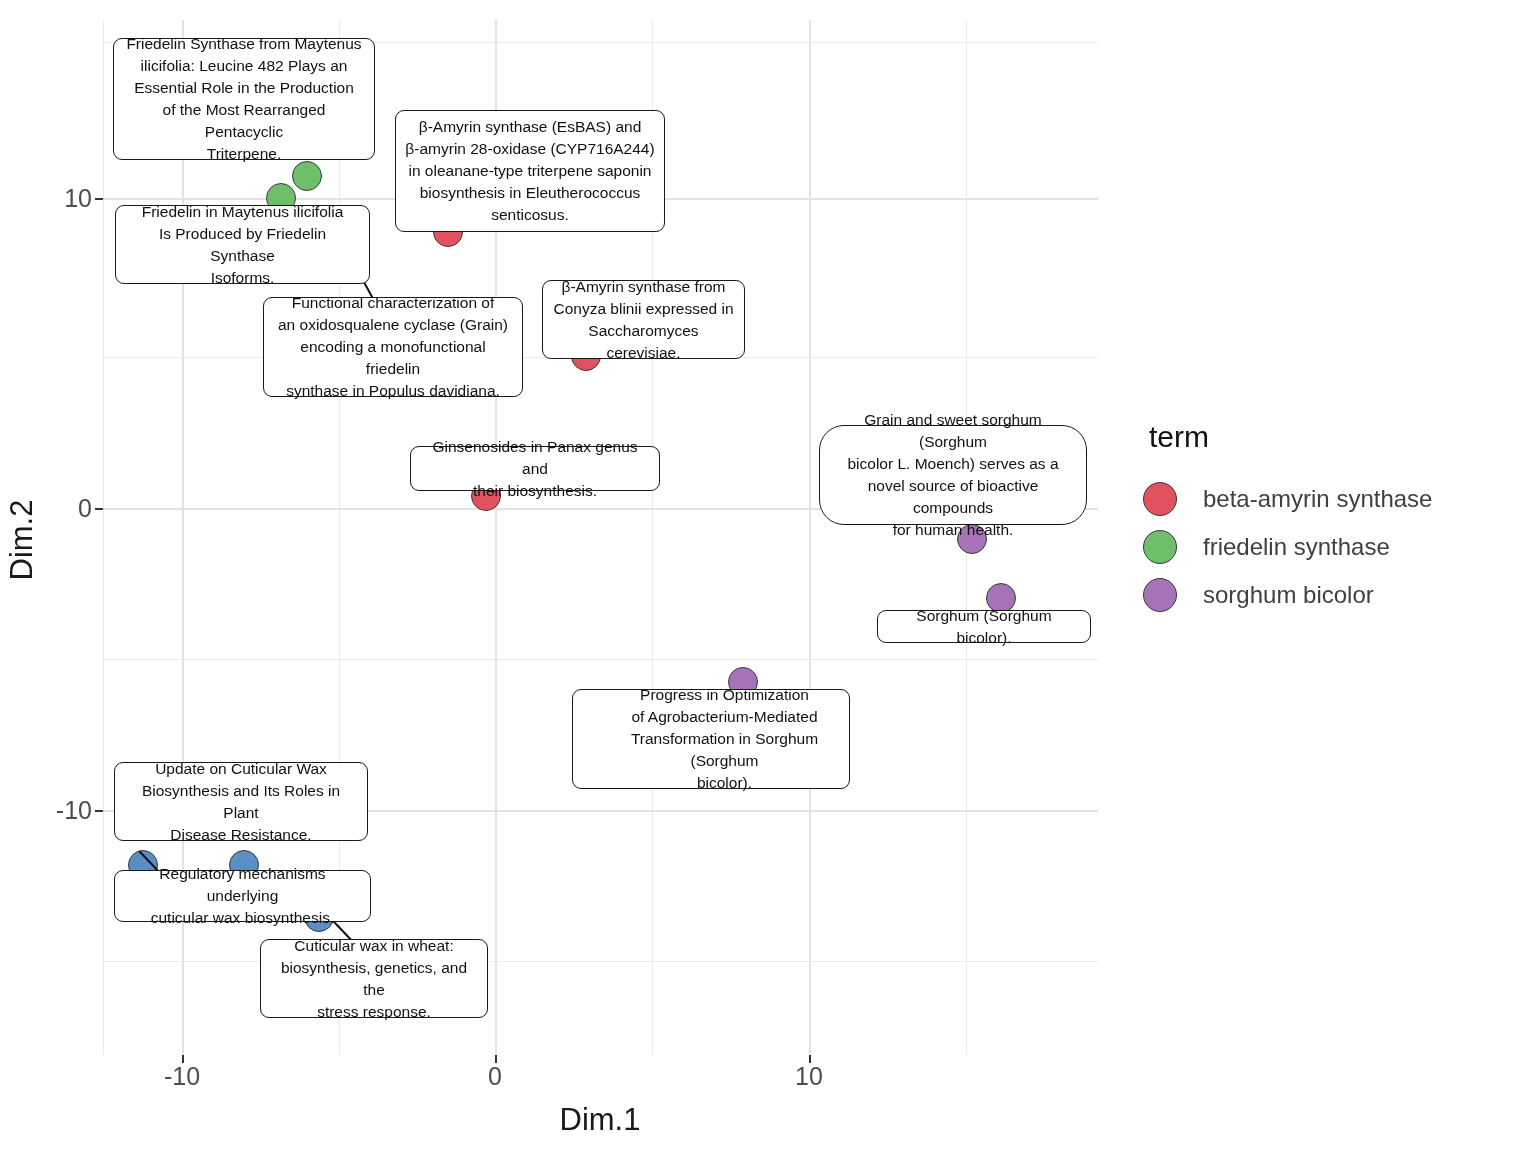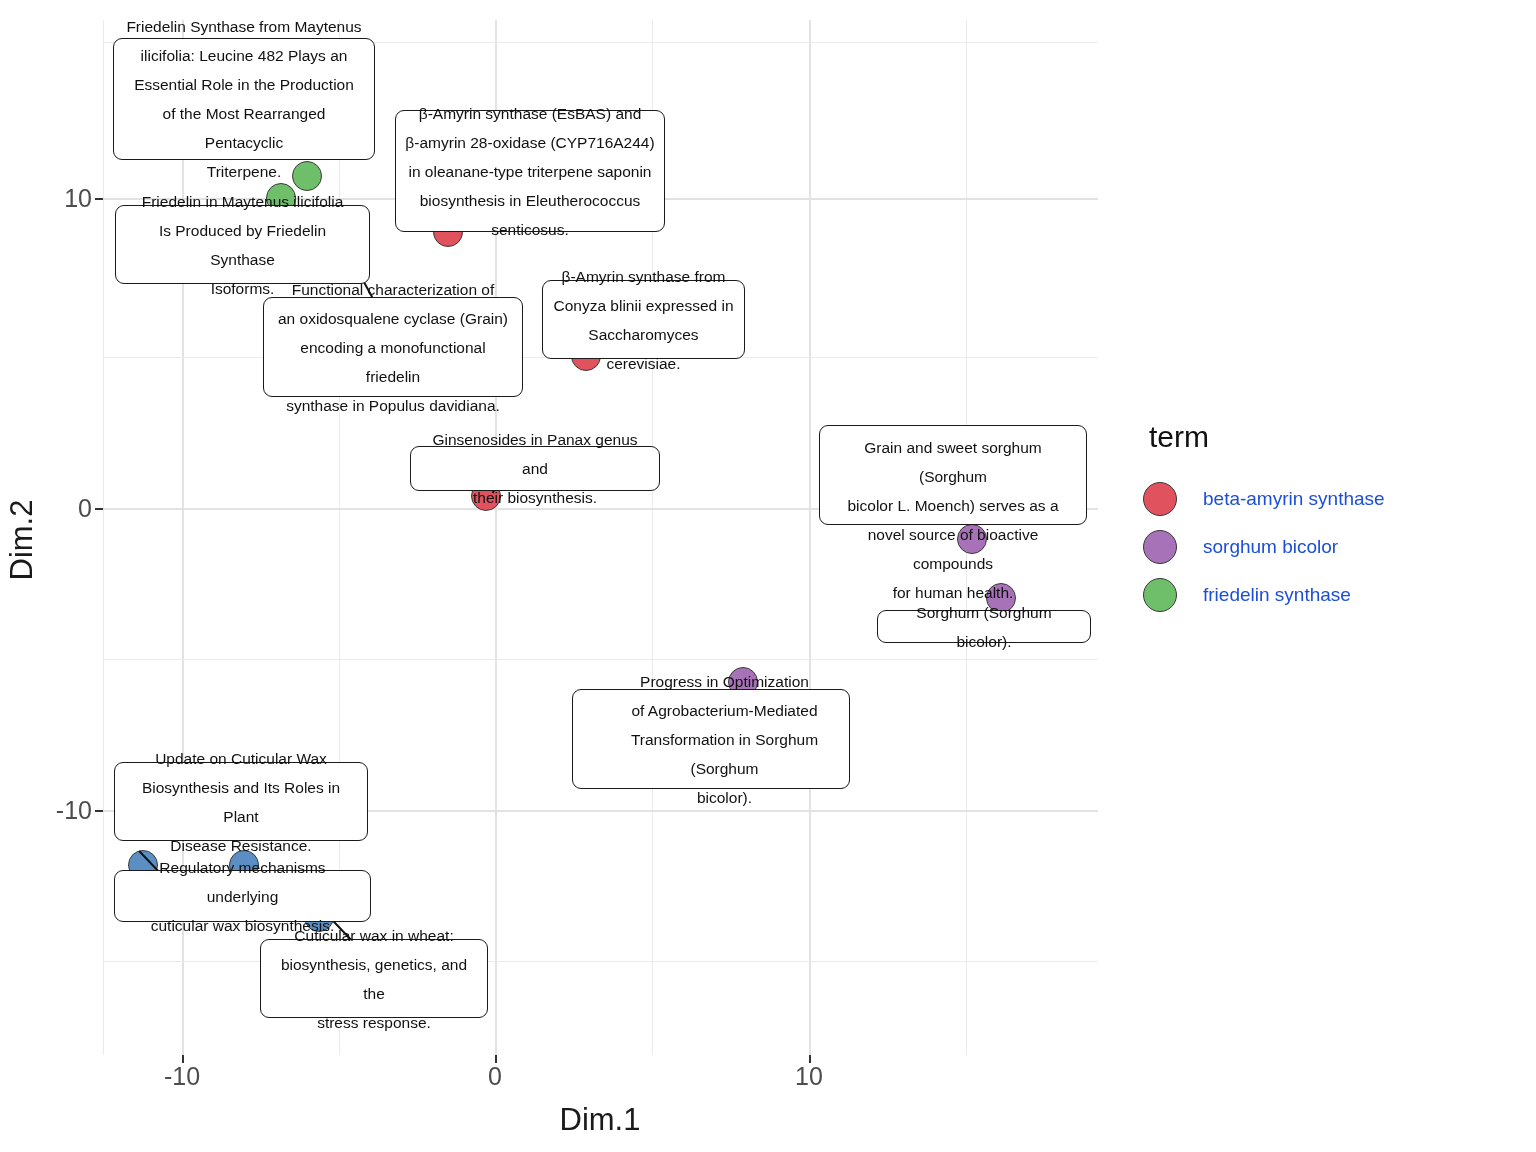--- a/index.html
+++ b/index.html
@@ -50,21 +50,21 @@
   }
 
   
   .label-box {
     position: absolute;
     background: #ffffff;
     border: 1.6px solid #1a1a1a;
     border-radius: 9px;
     box-sizing: border-box;
     font-size: 15.5px;
-    line-height: 29px;
+    line-height: 22px;
     color: #111111;
     text-align: center;
     padding: 7px 9px;
     white-space: pre-line;
   }
   .leader {
     position: absolute;
     height: 2.4px;
     background: #111111;
     transform-origin: 0 50%;
@@ -116,22 +116,22 @@
   .legend-key {
     width: 34px;
     height: 34px;
     border-radius: 50%;
     border: 1.6px solid #3a3a3a;
     box-sizing: border-box;
     margin-right: 26px;
     flex: 0 0 auto;
   }
   .legend-label {
-    font-size: 19px;
-    color: #1d4ed8;
+    font-size: 24px;
+    color: #404040;
     white-space: nowrap;
   }
 </style>
 </head>
 <body>
 
 <div id="root">
 
   <div id="panel">
 
@@ -216,21 +216,21 @@
 Isoforms.</span></div>
         <div class="label-box" style="left: 439px; top: 260px; width: 203px; height: 79px; display: flex; align-items: center; justify-content: center;"><span>β-Amyrin synthase from
 Conyza blinii expressed in
 Saccharomyces cerevisiae.</span></div>
         <div class="label-box" style="left: 160px; top: 277px; width: 260px; height: 100px; display: flex; align-items: center; justify-content: center;"><span>Functional characterization of
 an oxidosqualene cyclase (Grain)
 encoding a monofunctional friedelin
 synthase in Populus davidiana.</span></div>
         <div class="label-box" style="left: 307px; top: 426px; width: 250px; height: 45px; display: flex; align-items: center; justify-content: center;"><span>Ginsenosides in Panax genus and
 their biosynthesis.</span></div>
-        <div class="label-box" style="left: 716px; top: 405px; width: 268px; height: 100px; display: flex; justify-content: center;"><span>Grain and sweet sorghum (Sorghum
+        <div class="label-box" style="left: 716px; top: 405px; width: 268px; height: 100px; display: flex; align-items: center; justify-content: center; border-radius: 25px;"><span>Grain and sweet sorghum (Sorghum
 bicolor L. Moench) serves as a
 novel source of bioactive compounds
 for human health.</span></div>
         <div class="label-box" style="left: 774px; top: 590px; width: 214px; height: 33px; display: flex; align-items: center; justify-content: center;"><span>Sorghum (Sorghum bicolor).</span></div>
         <div class="label-box" style="left: 469px; top: 669px; width: 278px; height: 100px; display: flex; align-items: center; justify-content: flex-end; padding-left: 36px;"><span>Progress in Optimization
 of Agrobacterium-Mediated
 Transformation in Sorghum (Sorghum
 bicolor).</span></div>
         <div class="label-box" style="left: 11px; top: 742px; width: 254px; height: 79px; display: flex; align-items: center; justify-content: center;"><span>Update on Cuticular Wax
 Biosynthesis and Its Roles in Plant
@@ -263,23 +263,23 @@
   <div class="axis-title" id="ylab" style="left:22px; top:540px;">Dim.2</div>
 
   <div id="legend">
     <div id="legend-title">term</div>
     <div id="legend-items">
         <div class="legend-item">
           <span class="legend-key" style="background: rgb(224, 83, 94);"></span>
           <span class="legend-label">beta-amyrin synthase</span>
         </div>
         <div class="legend-item">
+          <span class="legend-key" style="background: rgb(111, 191, 106);"></span>
+          <span class="legend-label">friedelin synthase</span>
+        </div>
+        <div class="legend-item">
           <span class="legend-key" style="background: rgb(168, 114, 184);"></span>
           <span class="legend-label">sorghum bicolor</span>
         </div>
-        <div class="legend-item">
-          <span class="legend-key" style="background: rgb(111, 191, 106);"></span>
-          <span class="legend-label">friedelin synthase</span>
-        </div>
       </div>
   </div>
 
 </div>
 
 </body></html>

